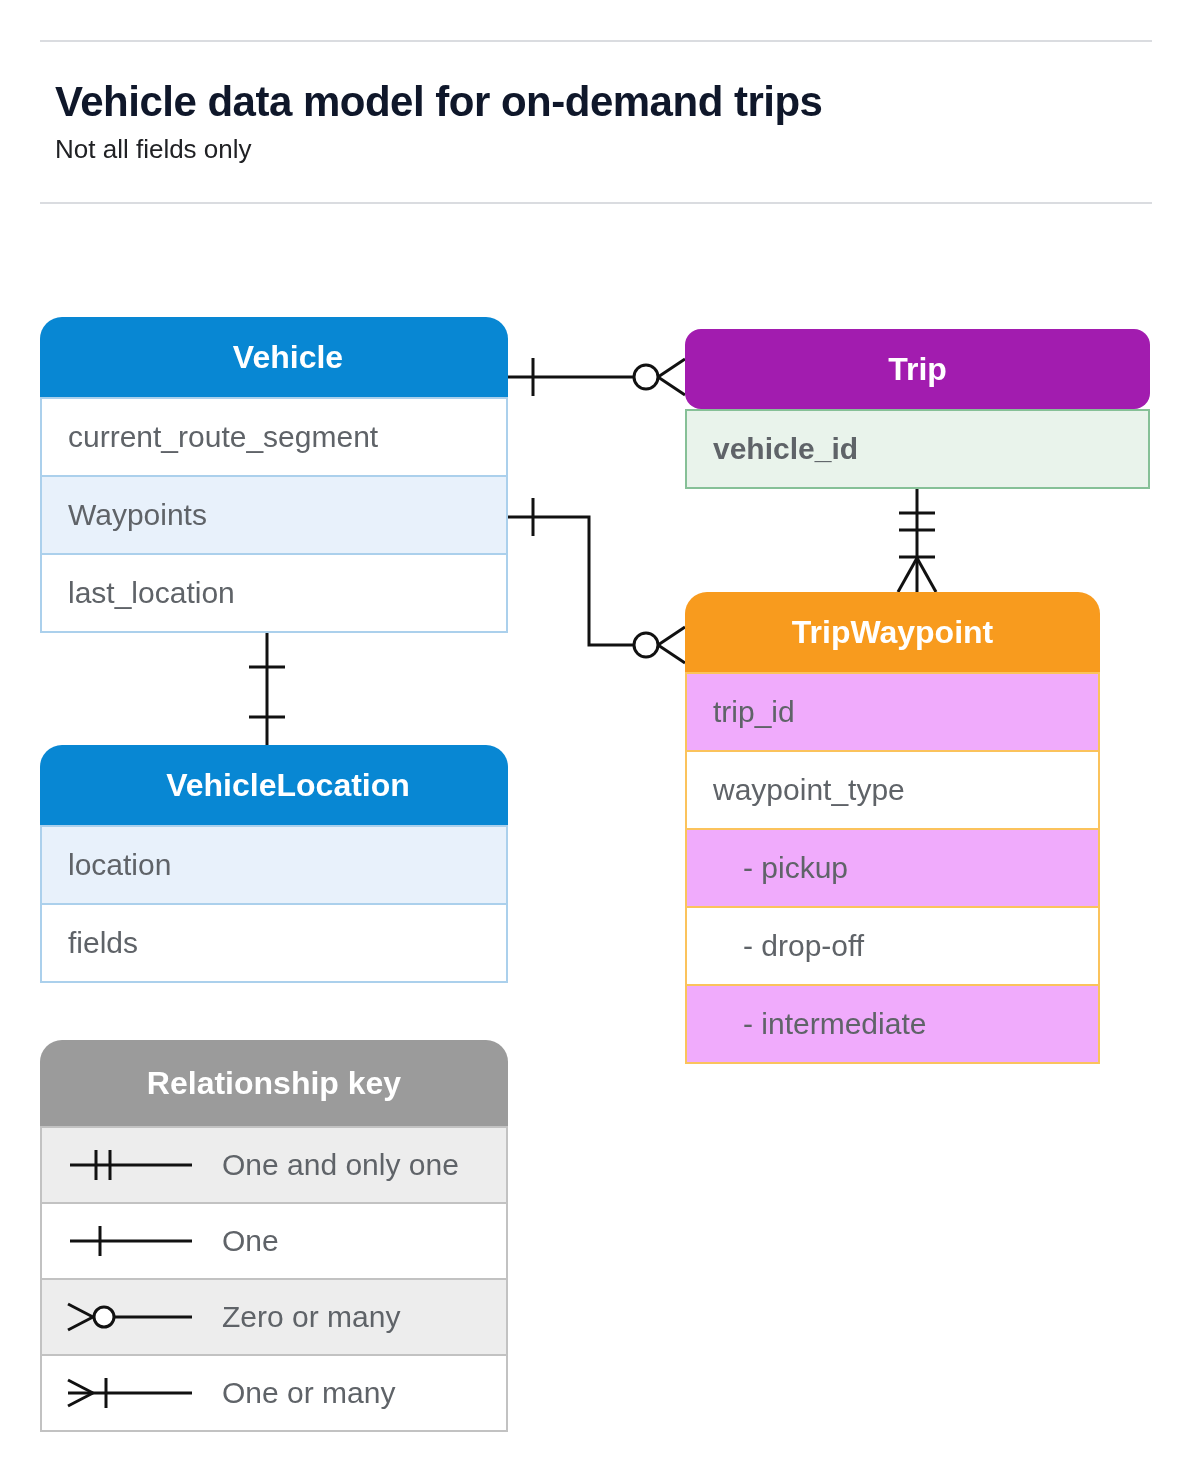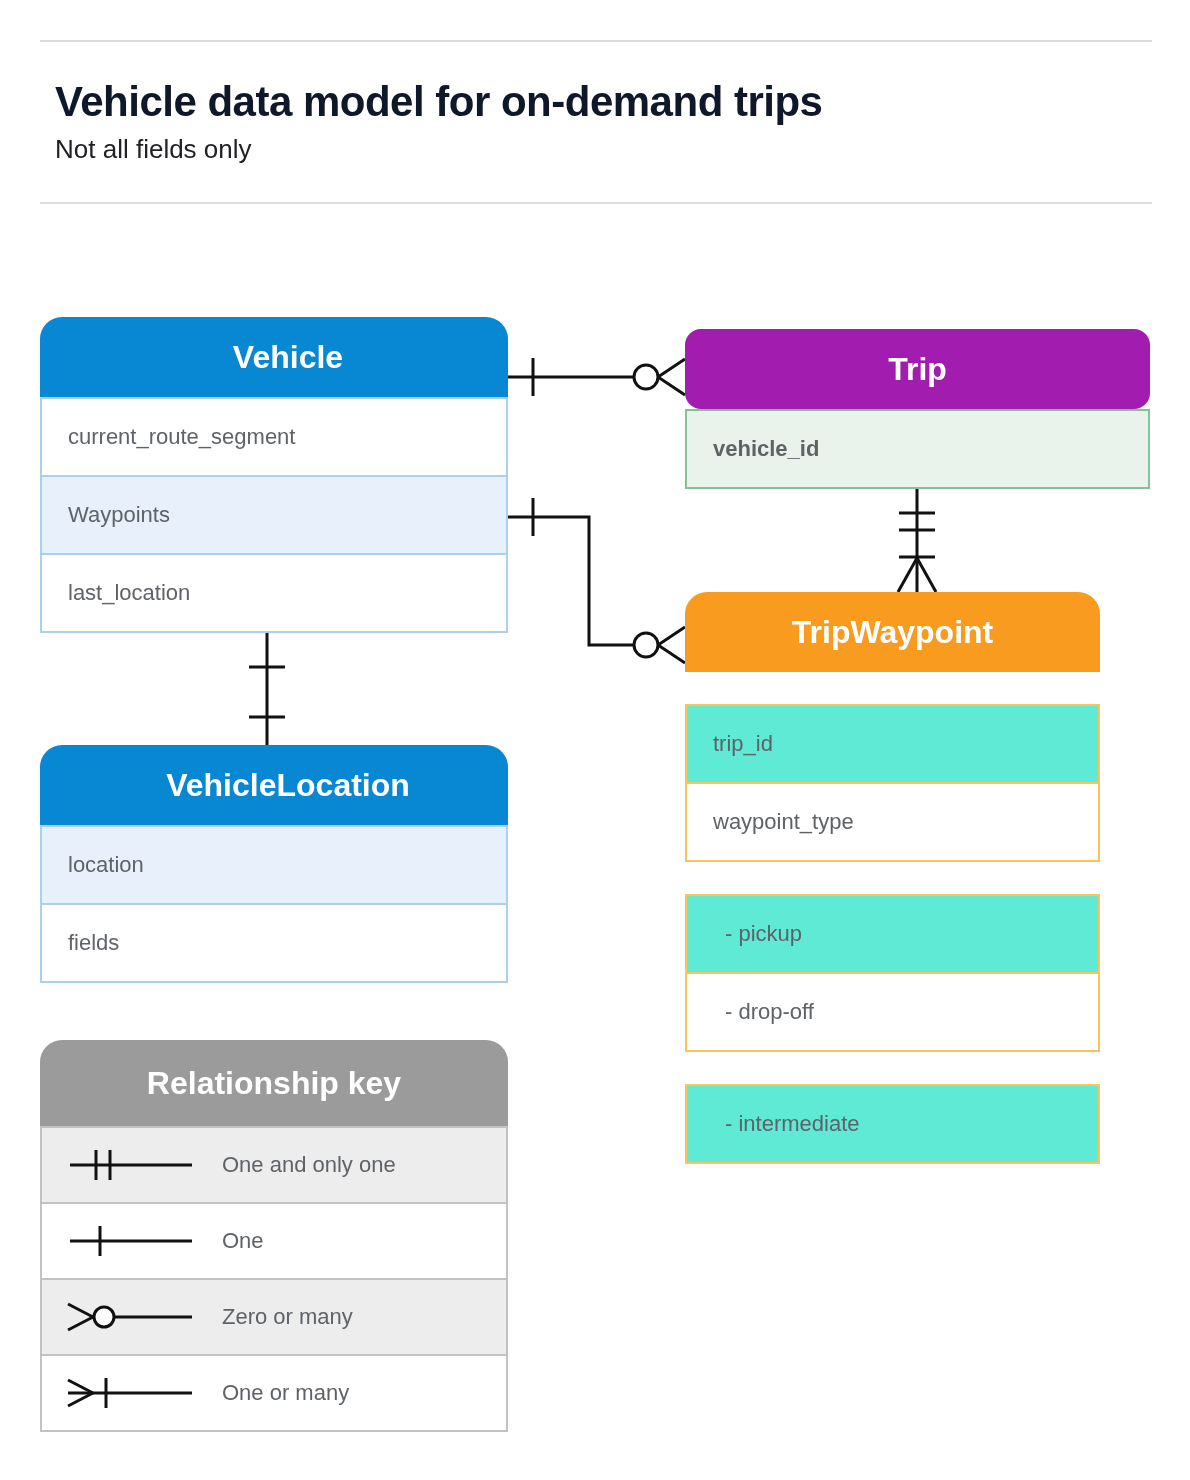--- a/index.html
+++ b/index.html
@@ -11,37 +11,37 @@
   .title { position:absolute; left:55px; top:78px; font-size:42px; font-weight:700; color:#0f172a; letter-spacing:-0.5px; }
   .subtitle { position:absolute; left:55px; top:134px; font-size:26px; color:#202124; }
 
   .entity { position:absolute; }
   .entity-header {
     height:80px; border-radius:22px 22px 0 0; display:flex; align-items:center; justify-content:center;
     color:#ffffff; font-weight:700; font-size:32px;
   }
   .row {
     height:80px; box-sizing:border-box; display:flex; align-items:center;
-    padding-left:26px; font-size:22px; color:#5f6368; background:#ffffff;
+    padding-left:26px; font-size:30px; color:#5f6368; background:#ffffff;
     border-width:2px; border-style:solid;
   }
   .row + .row { margin-top:-2px; }
-  .row.indent { padding-left:38px; }
+  .row.indent { padding-left:56px; }
 
   .vehicle .entity-header, .vehiclelocation .entity-header { background:#0887d3;padding-left:28px; }
   .vehicle .row, .vehiclelocation .row { border-color:#abd0ec; }
   .vehicle .row.hl, .vehiclelocation .row.hl { background:#e8f1fb; }
 
   .trip .entity-header { background:#a21caf;border-radius:16px; }
   .trip .row { border-color:#86c097;font-weight:bold; }
   .trip .row.hl { background:#e9f3eb; }
 
   .tripwaypoint .entity-header { background:#f89b1e; }
   .tripwaypoint .row { border-color:#fbc35c; }
-  .tripwaypoint .row.hl { background:#5eead4;margin-top:32px; }
+  .tripwaypoint .row.hl { background:#f0abfc; }
 
   .legend .entity-header { background:#9b9b9b; height:86px; }
   .legend .row { border-color:#c2c2c2; height:78px; padding-left:24px; }
   .legend .row.hl { background:#ededed; }
   .legend .sym { margin-right:26px; flex:0 0 auto; }
   .legend .sym line, .legend .sym circle, .legend .sym path { stroke:#111111; stroke-width:3; }
   .legend .sym circle { fill:#ffffff; }
 
   .connector-layer { position:absolute; left:0; top:0; pointer-events:none; }
   .connector-layer line, .connector-layer path { stroke:#111111; stroke-width:3; fill:none; }

